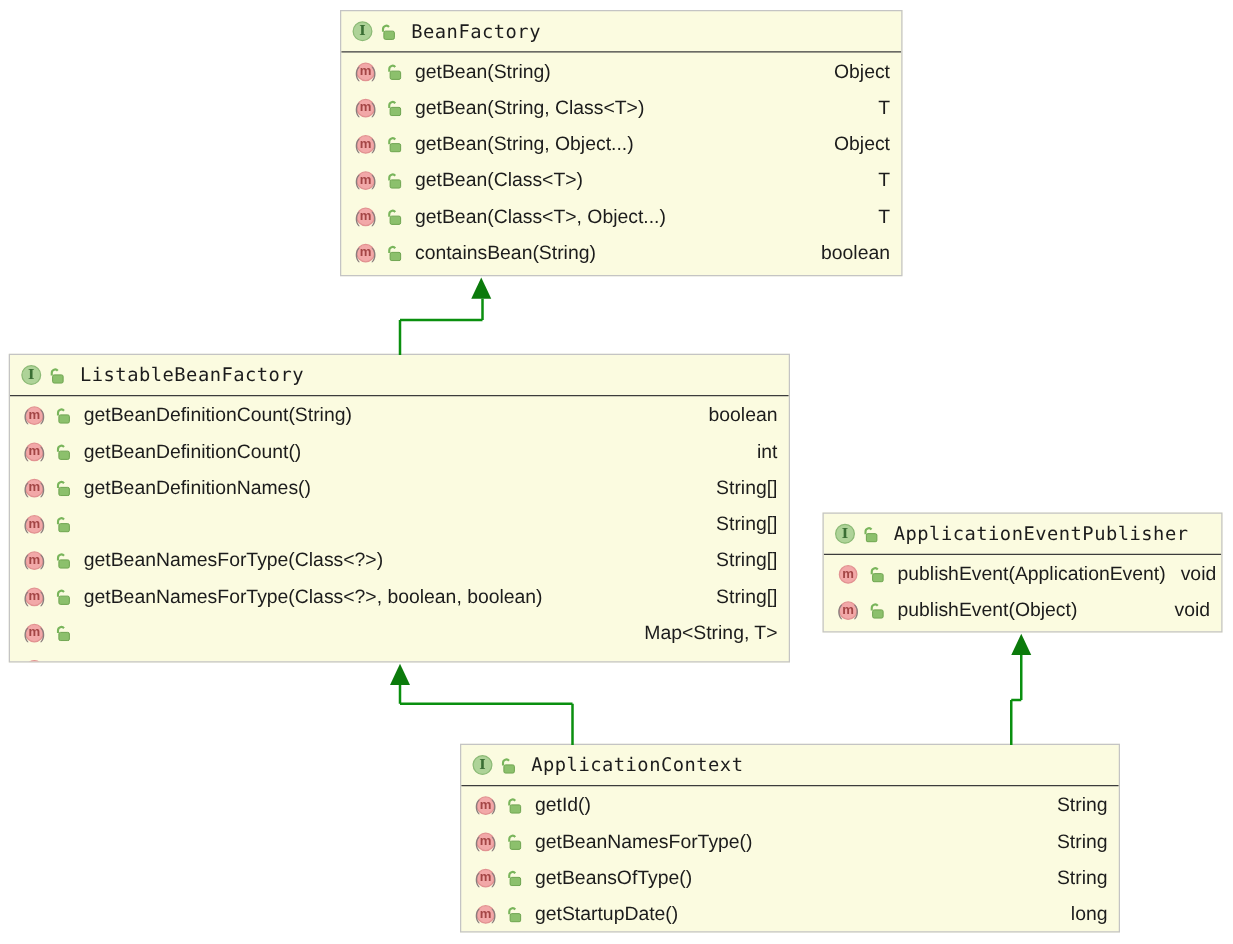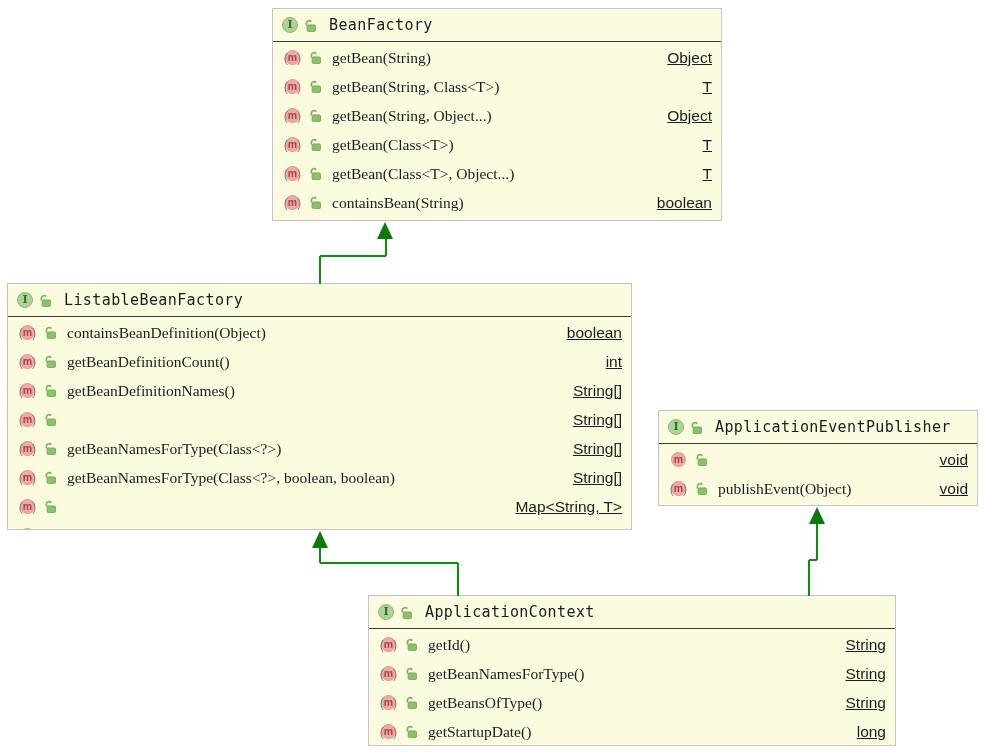--- a/index.html
+++ b/index.html
@@ -31,22 +31,22 @@
     font-family:"DejaVu Sans Mono","Liberation Mono",monospace;
     font-size:15px;letter-spacing:.4px;color:var(--text);margin-left:12px;
     white-space:nowrap;
     text-align:center;
   }
   .node-body{display:flex;flex-direction:column;padding-top:1px;}
   .method-row{
     height:29px;flex:0 0 29px;display:flex;align-items:center;padding:0 9px;
     font-size:15.5px;color:var(--text);white-space:nowrap;
   }
-  .m-name{margin-left:10px;font-family:Liberation Serif, serif;}
-  .m-type{margin-left:auto;padding-left:12px;text-align:left;text-decoration:underline;}
+  .m-name{margin-left:10px;}
+  .m-type{margin-left:auto;padding-left:12px;text-align:left;}
   
   .iface-icon{
     width:16px;height:16px;border-radius:50%;flex:0 0 16px;
     background:var(--iface-fill);border:1px solid var(--iface-border);
     color:var(--iface-letter);font-family:"DejaVu Serif",serif;
     font-size:11px;font-weight:bold;line-height:14px;text-align:center;
   }
   
   .m-icon-wrap{display:inline-flex;align-items:center;flex:0 0 auto;width:21px;justify-content:center;}
   .m-circle{
@@ -191,21 +191,21 @@
       <span class="paren l">(</span>
       <span class="m-circle">m</span>
       <span class="paren r">)</span>
     </span>
     <span class="lock-icon">
       <svg width="13" height="13" viewBox="0 0 13 13">
         <path d="M2.4 6.4 L2.4 4.3 A2.7 2.7 0 0 1 7.2 2.6" fill="none" stroke="#79B55B" stroke-width="1.7"></path>
         <rect x="3.1" y="5.9" width="8.4" height="6.6" rx="1.3" fill="#8CC06C" stroke="#6DA34F" stroke-width="0.8"></rect>
       </svg>
     </span>
-    <span class="m-name">containsBeanDefinition(Object)</span>
+    <span class="m-name">getBeanDefinitionCount(String)</span>
     <span class="m-type">boolean</span>
   </div>
         <div class="method-row">
     <span class="m-icon-wrap">
       <span class="paren l">(</span>
       <span class="m-circle">m</span>
       <span class="paren r">)</span>
     </span>
     <span class="lock-icon">
       <svg width="13" height="13" viewBox="0 0 13 13">
@@ -323,20 +323,21 @@
       <span class="paren l" style="visibility: hidden;">(</span>
       <span class="m-circle">m</span>
       <span class="paren r" style="visibility: hidden;">)</span>
     </span>
     <span class="lock-icon">
       <svg width="13" height="13" viewBox="0 0 13 13">
         <path d="M2.4 6.4 L2.4 4.3 A2.7 2.7 0 0 1 7.2 2.6" fill="none" stroke="#79B55B" stroke-width="1.7"></path>
         <rect x="3.1" y="5.9" width="8.4" height="6.6" rx="1.3" fill="#8CC06C" stroke="#6DA34F" stroke-width="0.8"></rect>
       </svg>
     </span>
+    <span class="m-name">publishEvent(ApplicationEvent)</span>
     <span class="m-type">void</span>
   </div>
         <div class="method-row">
     <span class="m-icon-wrap">
       <span class="paren l">(</span>
       <span class="m-circle">m</span>
       <span class="paren r">)</span>
     </span>
     <span class="lock-icon">
       <svg width="13" height="13" viewBox="0 0 13 13">

